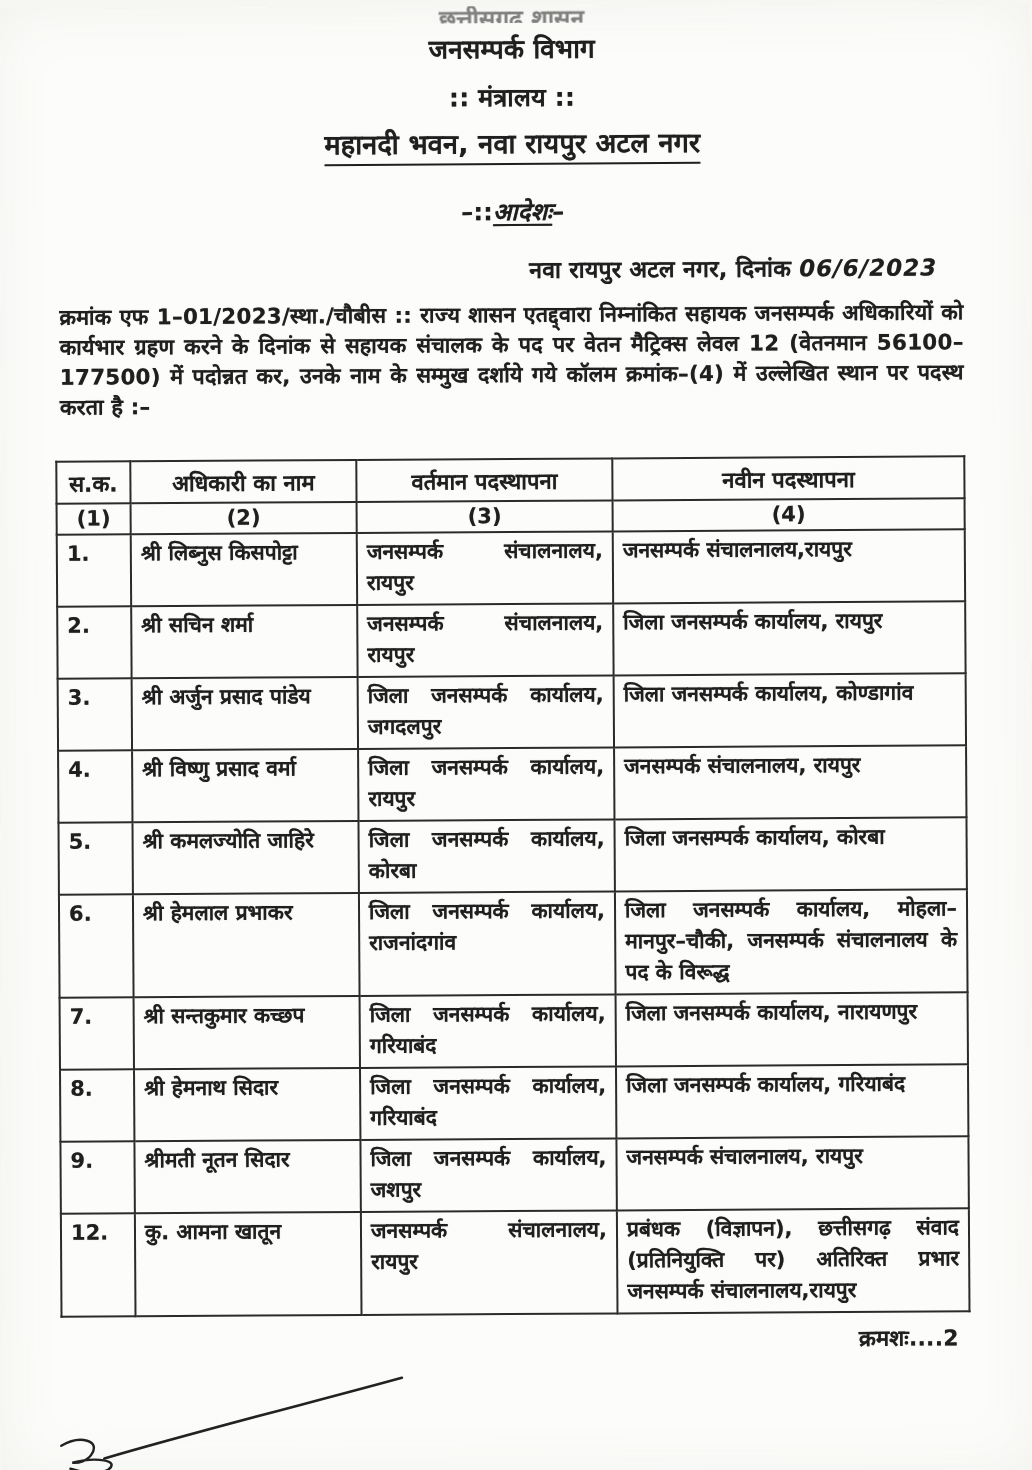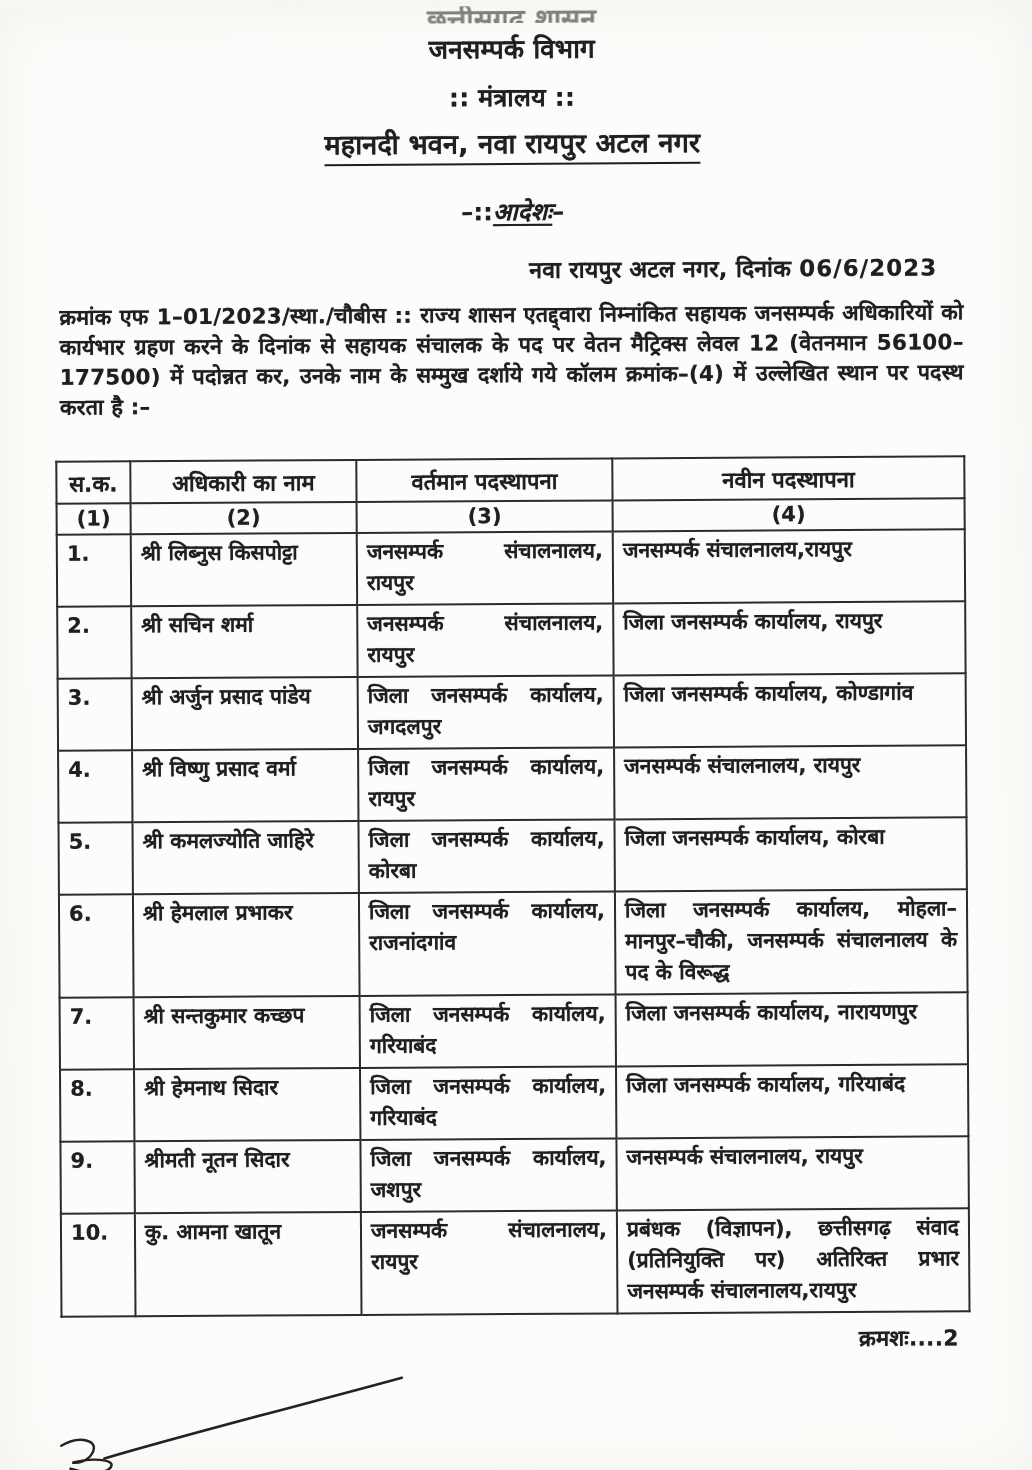--- a/index.html
+++ b/index.html
@@ -27,21 +27,21 @@
   .top-faint{
     margin:6px auto 0 auto;
     width:320px;height:17px;
     overflow:hidden;
     text-align:center;
     opacity:0.55;
     filter:blur(0.6px);
   }
   .top-faint span{
     display:inline-block;
-    font-size:28px;font-weight:700;
+    font-size:24px;font-weight:700;
     line-height:27px;
     white-space:nowrap;
   }
   .dept-line{ text-align:center; font-size:26px; margin-top:7px; }
   .ministry-line{ text-align:center; font-size:25px; margin-top:13px; }
   .address-wrap{ text-align:center; margin-top:11px; }
   .address-line{
     display:inline-block;
     font-size:27px;
     padding-bottom:2px;
@@ -55,20 +55,21 @@
     font-style:italic;
   }
   
   .date-line{
     margin-top:26px;
     text-align:right;
     padding-right:92px;
     font-size:23px;
   }
   .date-value{
+    font-style:italic;
     letter-spacing:1px;
   }
   .body-par{
     margin:15px 66px 0 62px;
     font-size:21.5px;
     line-height:30px;
     text-align:justify;
     text-justify:inter-word;
   }
   
@@ -215,21 +216,21 @@
       <td class="cell-current">जिला जनसम्पर्क कार्यालय, गरियाबंद</td>
       <td class="cell-new">जिला जनसम्पर्क कार्यालय, गरियाबंद</td>
     </tr>
         <tr>
       <td class="cell-sn">9.</td>
       <td class="cell-name">श्रीमती नूतन सिदार</td>
       <td class="cell-current">जिला जनसम्पर्क कार्यालय, जशपुर</td>
       <td class="cell-new">जनसम्पर्क संचालनालय, रायपुर</td>
     </tr>
         <tr>
-      <td class="cell-sn">10.</td>
+      <td class="cell-sn">12.</td>
       <td class="cell-name">कु. आमना खातून</td>
       <td class="cell-current">जनसम्पर्क संचालनालय, रायपुर</td>
       <td class="cell-new">प्रबंधक (विज्ञापन), छत्तीसगढ़ संवाद (प्रतिनियुक्ति पर) अतिरिक्त प्रभार जनसम्पर्क संचालनालय,रायपुर</td>
     </tr>
       </tbody>
   </table>
 
   <div class="continuation ink">क्रमशः....2</div>
 
   <svg class="signature-svg" viewBox="0 0 1032 1470" xmlns="http://www.w3.org/2000/svg">

